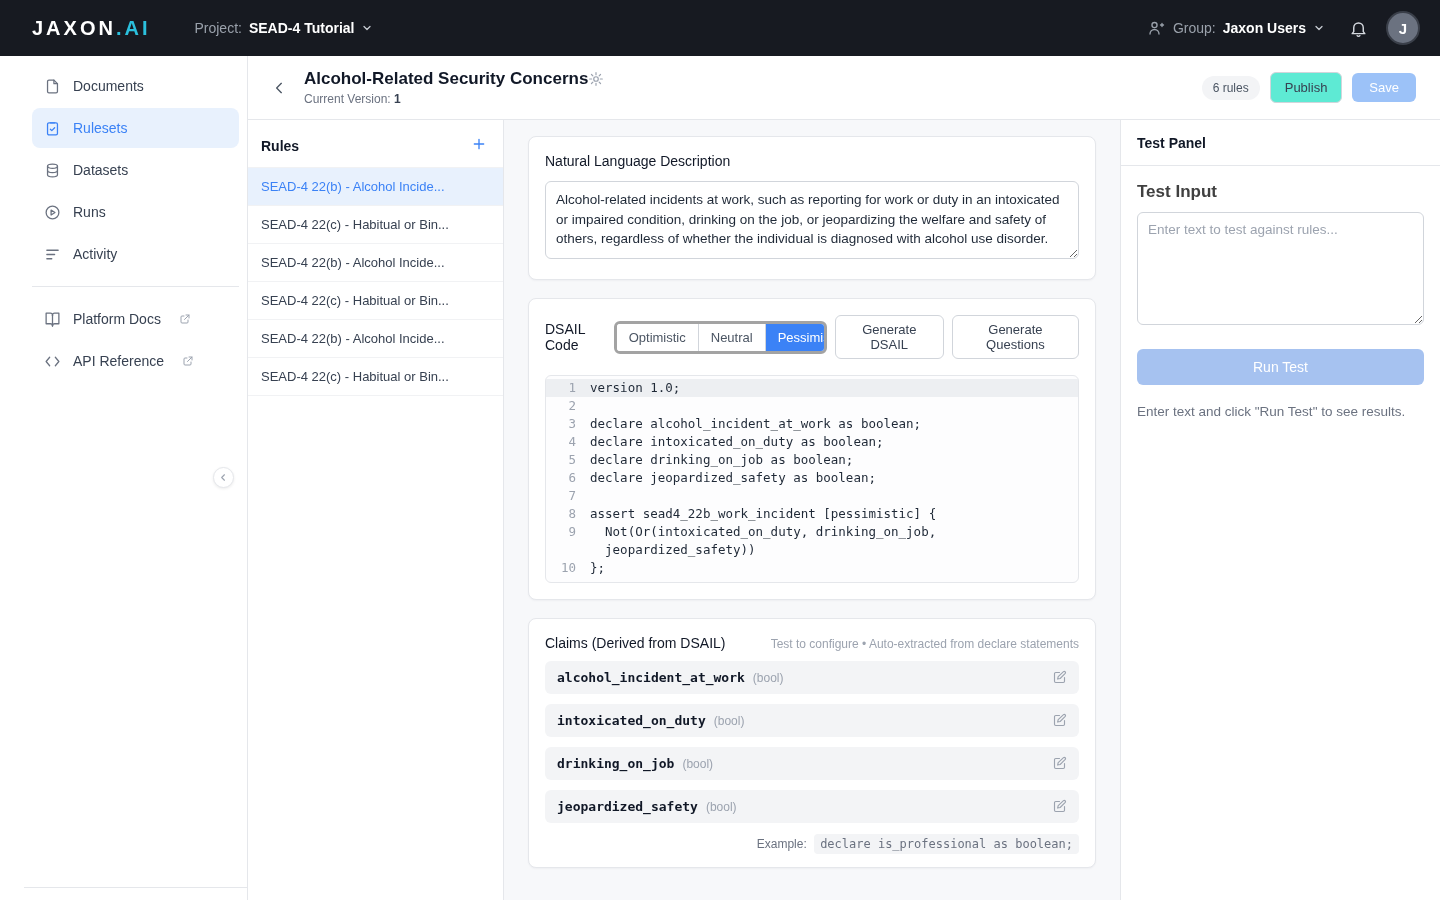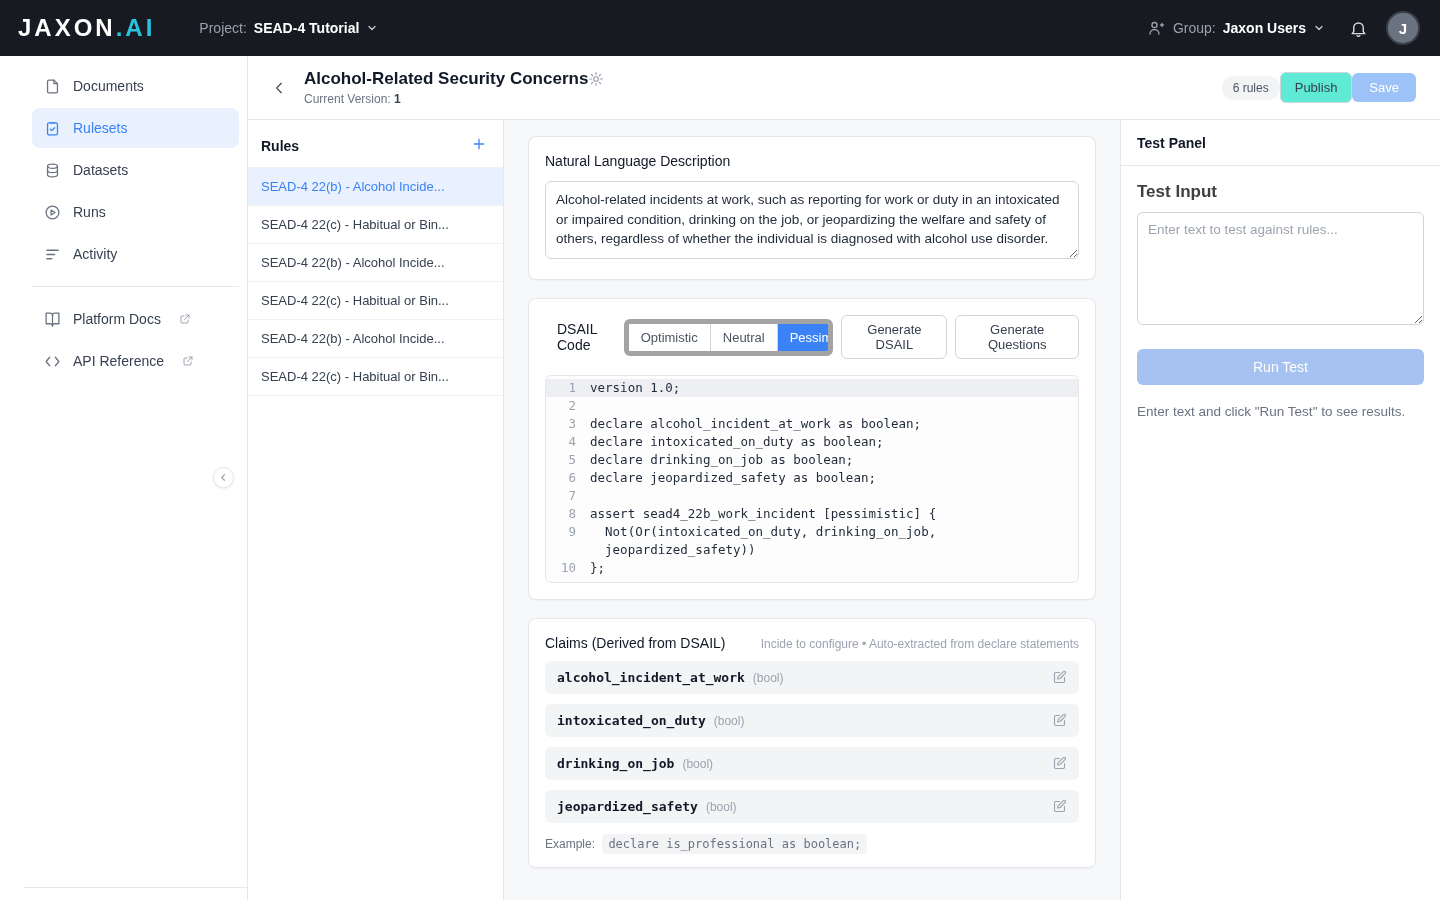--- a/index.html
+++ b/index.html
@@ -3,21 +3,21 @@
 <meta charset="utf-8">
 <style>
   * { box-sizing: border-box; margin: 0; padding: 0; }
   html,body { width:1440px; height:900px; overflow:hidden; }
   body { font-family:"Liberation Sans", sans-serif; color:#111827; background:#fff; position:relative; }
   button { font-family:inherit; cursor:pointer; }
   svg { display:block; }
 
   
   .topbar { height:56px; background:#171a21; display:flex; align-items:center; padding:0 20px 0 18px; }
-  .logo { font-size:24px; font-weight:800; letter-spacing:3px; color:#fff; display:flex; align-items:flex-end; }
+  .logo { font-size:20px; font-weight:800; letter-spacing:3px; color:#fff; display:flex; align-items:flex-end;margin-left:14px; }
   .logo .accent { color:#2bc0dd; }
   .selector { display:flex; align-items:center; gap:7px; font-size:14px; cursor:pointer; }
   .selector .sel-label { color:#9aa1ab; }
   .selector .sel-value { color:#fff; font-weight:600; }
   .selector .chev { color:#c7ccd3; }
   .proj { margin-left:44px; }
   .topbar-right { margin-left:auto; display:flex; align-items:center; }
   .group-ic { color:#9aa1ab; margin-right:8px; }
   .bell { margin-left:24px; color:#d6dae0; background:none; border:none; }
   .avatar { width:34px; height:34px; border-radius:50%; background:#6b7280; color:#fff; font-size:15px; font-weight:600; display:flex; align-items:center; justify-content:center; margin-left:18px; border:2px solid #3a3f49; cursor:pointer; }
@@ -38,21 +38,21 @@
 
   
   .content { flex:1; display:flex; flex-direction:column; min-width:0; }
   .page-header { height:64px; background:#fff; border-bottom:1px solid #e5e7eb; display:flex; align-items:center; padding:0 24px 0 18px; }
   .back-btn { background:none; border:none; color:#4b5563; padding:6px; margin-right:10px; }
   .title-row { display:flex; align-items:center; }
   .page-title { font-size:17px; font-weight:700; color:#111827; }
   .gear-btn { background:none; border:none; color:#9ca3af; }
   .version-line { font-size:12px; color:#6b7280; margin-top:3px; }
   .version-line b { color:#374151; font-weight:600; }
-  .header-right { margin-left:auto; display:flex; align-items:center; }
+  .header-right { margin-left:auto; display:flex; align-items:center; gap:10px; }
   .rules-badge { background:#f3f4f6; color:#4b5563; font-size:12px; padding:5px 11px; border-radius:999px; }
   .btn-secondary { background:#5eead4; border:1px solid #d1d5db; border-radius:6px; padding:7px 14px; font-size:13px; color:#374151; }
   .btn-save { background:#9cc2f8; border:none; border-radius:6px; padding:7px 17px; font-size:13px; color:#fff; }
 
   .body-row { flex:1; display:flex; min-height:0; }
 
   
   .rules-panel { width:256px; background:#fff; border-right:1px solid #e5e7eb; }
   .rules-head { display:flex; align-items:flex-end; justify-content:space-between; padding:14px 14px 13px 13px; }
   .rules-title { font-size:14px; font-weight:700; color:#111827; }
@@ -60,41 +60,41 @@
   .rule-item { padding:11px 13px; font-size:13px; color:#374151; border-top:1px solid #f1f2f4; cursor:pointer; white-space:nowrap; overflow:hidden; }
   .rule-item:last-child { border-bottom:1px solid #f1f2f4; }
   .rule-item.selected { background:#e8f1fd; color:#3b82f6; }
 
   
   .editor { flex:1; background:#f7f8fa; padding:16px 24px; overflow:auto; min-width:0; }
   .card { background:#fff; border:1px solid #e5e7eb; border-radius:8px; padding:16px; margin-bottom:18px; box-shadow:0 1px 2px rgba(16,24,40,.04); }
   .card-title { font-size:14px; font-weight:500; color:#111827; }
   .desc-textarea { width:100%; height:78px; margin-top:12px; border:1px solid #d1d5db; border-radius:6px; padding:8px 10px; font-family:"Liberation Sans", sans-serif; font-size:13.5px; line-height:1.45; color:#1f2937; }
 
-  .dsail-head { display:flex; align-items:center;margin-left:12px; }
+  .dsail-head { display:flex; align-items:center; }
   .dsail-controls { margin-left:auto; display:flex; align-items:center; gap:8px; }
-  .segmented { display:flex; border:5px solid #a3a3a3; border-radius:6px; overflow:hidden;align-items:center; }
+  .segmented { display:flex; border:3px solid #a3a3a3; border-radius:6px; overflow:hidden;align-items:center; }
   .seg-opt { background:#fff; border:none; border-left:1px solid #d1d5db; padding:6px 12px; font-size:13px; color:#4b5563; }
   .seg-opt:first-child { border-left:none; }
   .seg-opt.active { background:#3b82f6; color:#fff; }
   .btn-gen { background:#fff; border:1px solid #d1d5db; border-radius:6px; padding:6px 12px; font-size:13px; color:#374151; }
 
   .code-block { margin-top:16px; border:1px solid #e5e7eb; border-radius:6px; padding:3px 0 5px; font-family:"DejaVu Sans Mono", monospace; font-size:12.5px; line-height:18px; background:#fdfdfe; cursor:text; }
   .code-row { display:flex; }
   .code-row.hl { background:#edeff2; }
   .ln { width:44px; flex:none; text-align:right; padding-right:14px; color:#9ca3af; user-select:none; }
   .code-text { white-space:pre; color:#1f2937; min-height:18px; }
 
   .claims-head { display:flex; align-items:flex-end; justify-content:space-between; }
   .claims-sub { font-size:12px; color:#9ca3af; }
   .claim-row { display:flex; align-items:center; background:#f3f4f6; border-radius:6px; padding:9px 12px; margin-top:10px; cursor:pointer; }
   .claim-name { font-family:"DejaVu Sans Mono", monospace; font-size:13px; font-weight:700; color:#111827; }
   .claim-type { margin-left:8px; font-size:12px; color:#9ca3af; }
   .edit-btn { margin-left:auto; background:none; border:none; color:#9ca3af; }
-  .example-line { margin-top:14px; font-size:12px; color:#6b7280; }
+  .example-line { margin-top:14px; font-size:12px; color:#6b7280;text-align:right; }
   .code-chip { font-family:"DejaVu Sans Mono", monospace; font-size:12px; background:#f3f4f6; color:#6b7280; padding:3px 6px; border-radius:4px; margin-left:4px; }
 
   
   .test-panel { width:320px; background:#fff; border-left:1px solid #e5e7eb; display:flex; flex-direction:column; }
   .tp-head { padding:15px 16px 14px; border-bottom:1px solid #e5e7eb; font-size:14px; font-weight:700; color:#111827; }
   .tp-body { padding:16px; }
   .tp-label { font-size:17px; font-weight:600; color:#404040; display:block; }
   .tp-textarea { width:100%; height:113px; margin-top:10px; border:1px solid #d1d5db; border-radius:6px; padding:9px 10px; font-family:"Liberation Sans", sans-serif; font-size:13.5px; color:#1f2937; }
   .tp-textarea::placeholder { color:#9ca3af; }
   .btn-run { width:100%; margin-top:20px; height:36px; background:#a6c2f0; border:none; border-radius:6px; color:#fff; font-size:14px; font-weight:500; }
@@ -348,21 +348,21 @@
             <div class="code-row">
                 <span class="ln">10</span>
                 <span class="code-text">};</span>
               </div>
           </div>
         </div>
 
         <div class="card">
           <div class="claims-head">
             <div class="card-title">Claims (Derived from DSAIL)</div>
-            <div class="claims-sub">Incide to configure • Auto-extracted from declare statements</div>
+            <div class="claims-sub">Test to configure • Auto-extracted from declare statements</div>
           </div>
 
           <div class="claim-row">
             <span class="claim-name">alcohol_incident_at_work</span>
             <span class="claim-type">(bool)</span>
             <button class="edit-btn">
               <svg width="15" height="15" viewBox="0 0 24 24" fill="none" stroke="currentColor" stroke-width="1.8" stroke-linecap="round" stroke-linejoin="round">
                   <path d="M12 4H6a2 2 0 0 0-2 2v12a2 2 0 0 0 2 2h12a2 2 0 0 0 2-2v-6"></path>
                   <path d="M18.4 2.6a2 2 0 0 1 2.8 2.8L13 13.6 9 14.5l.9-4z"></path>
                 </svg>

